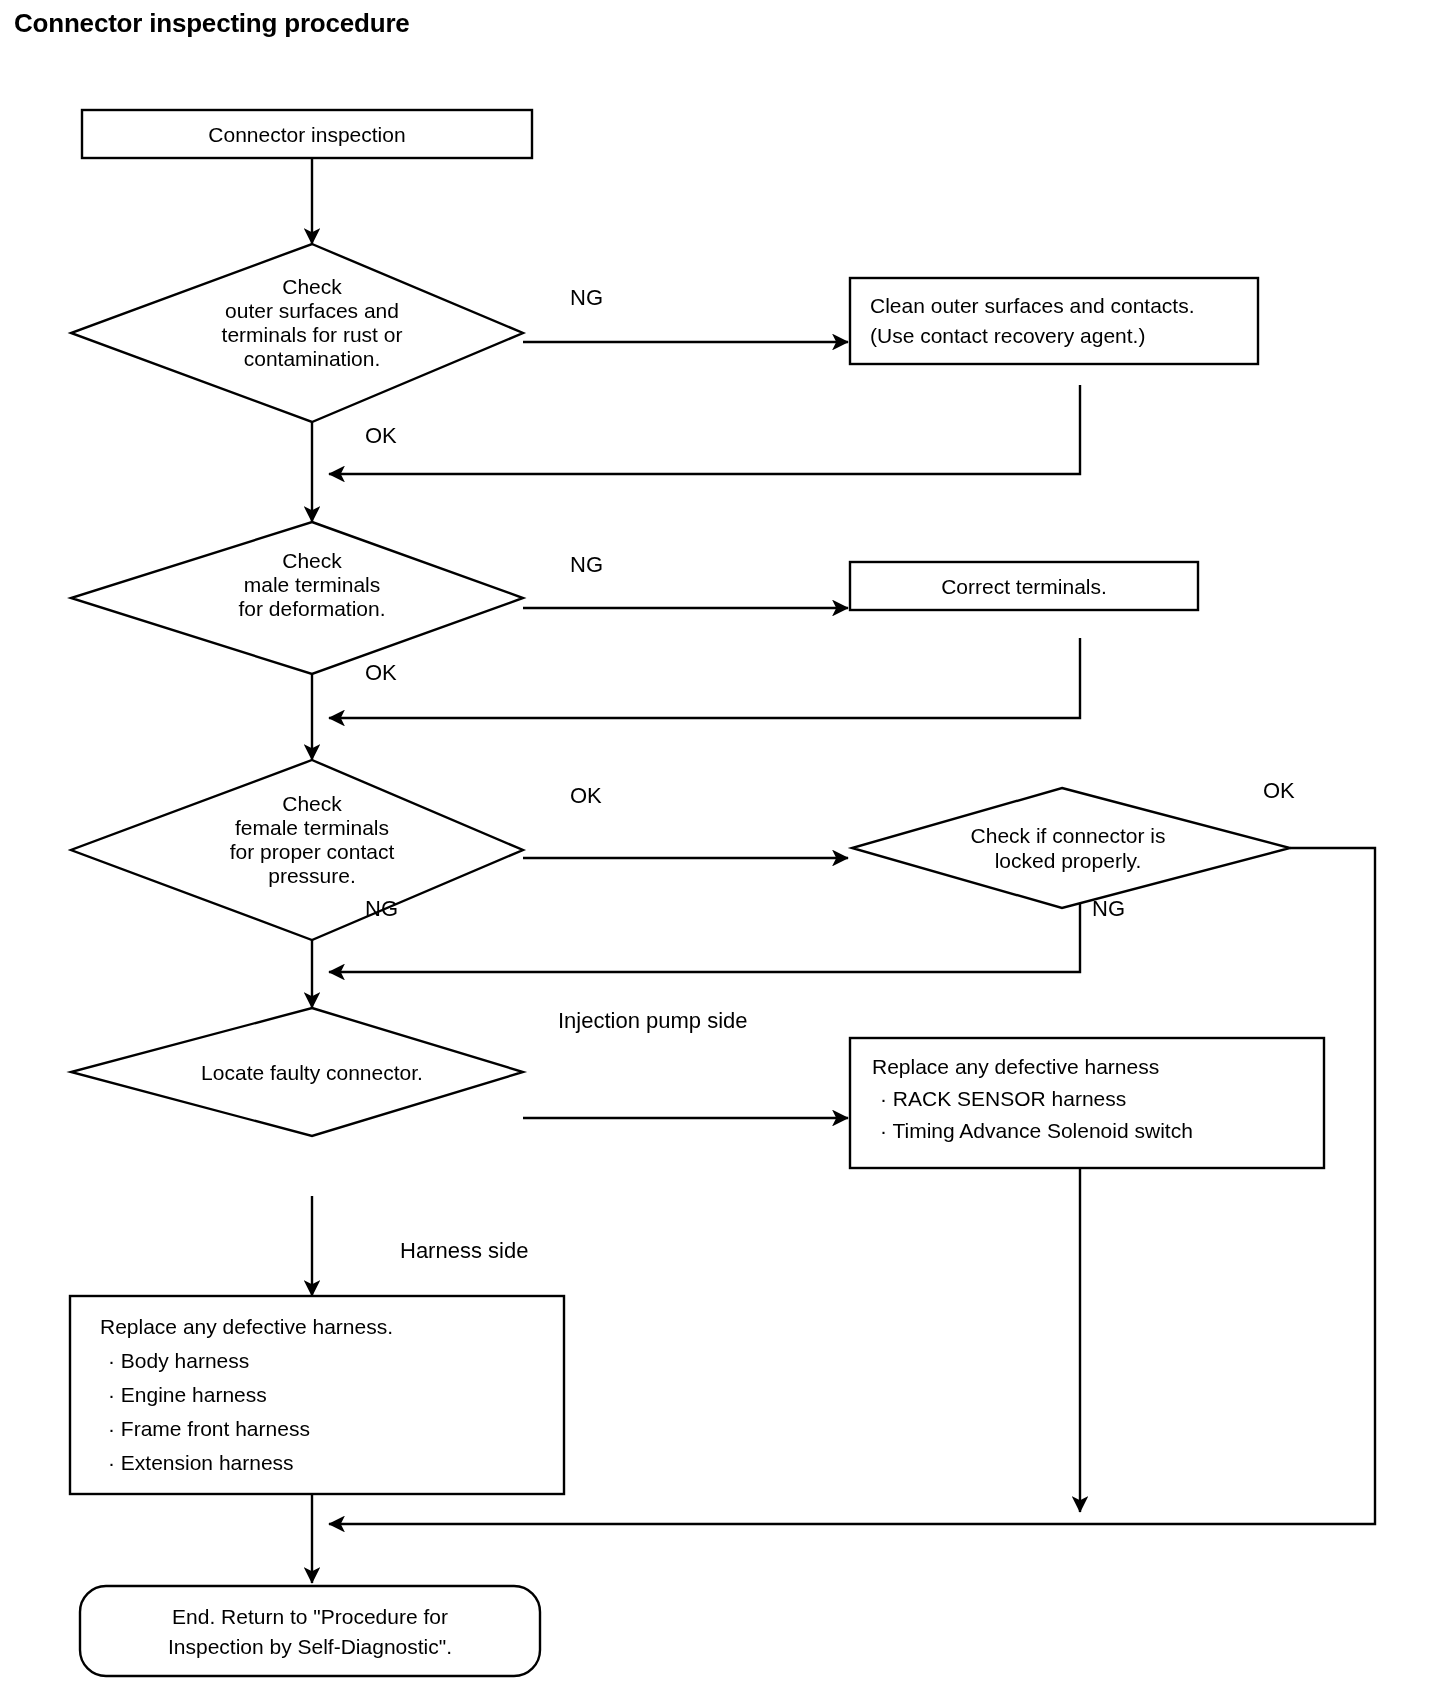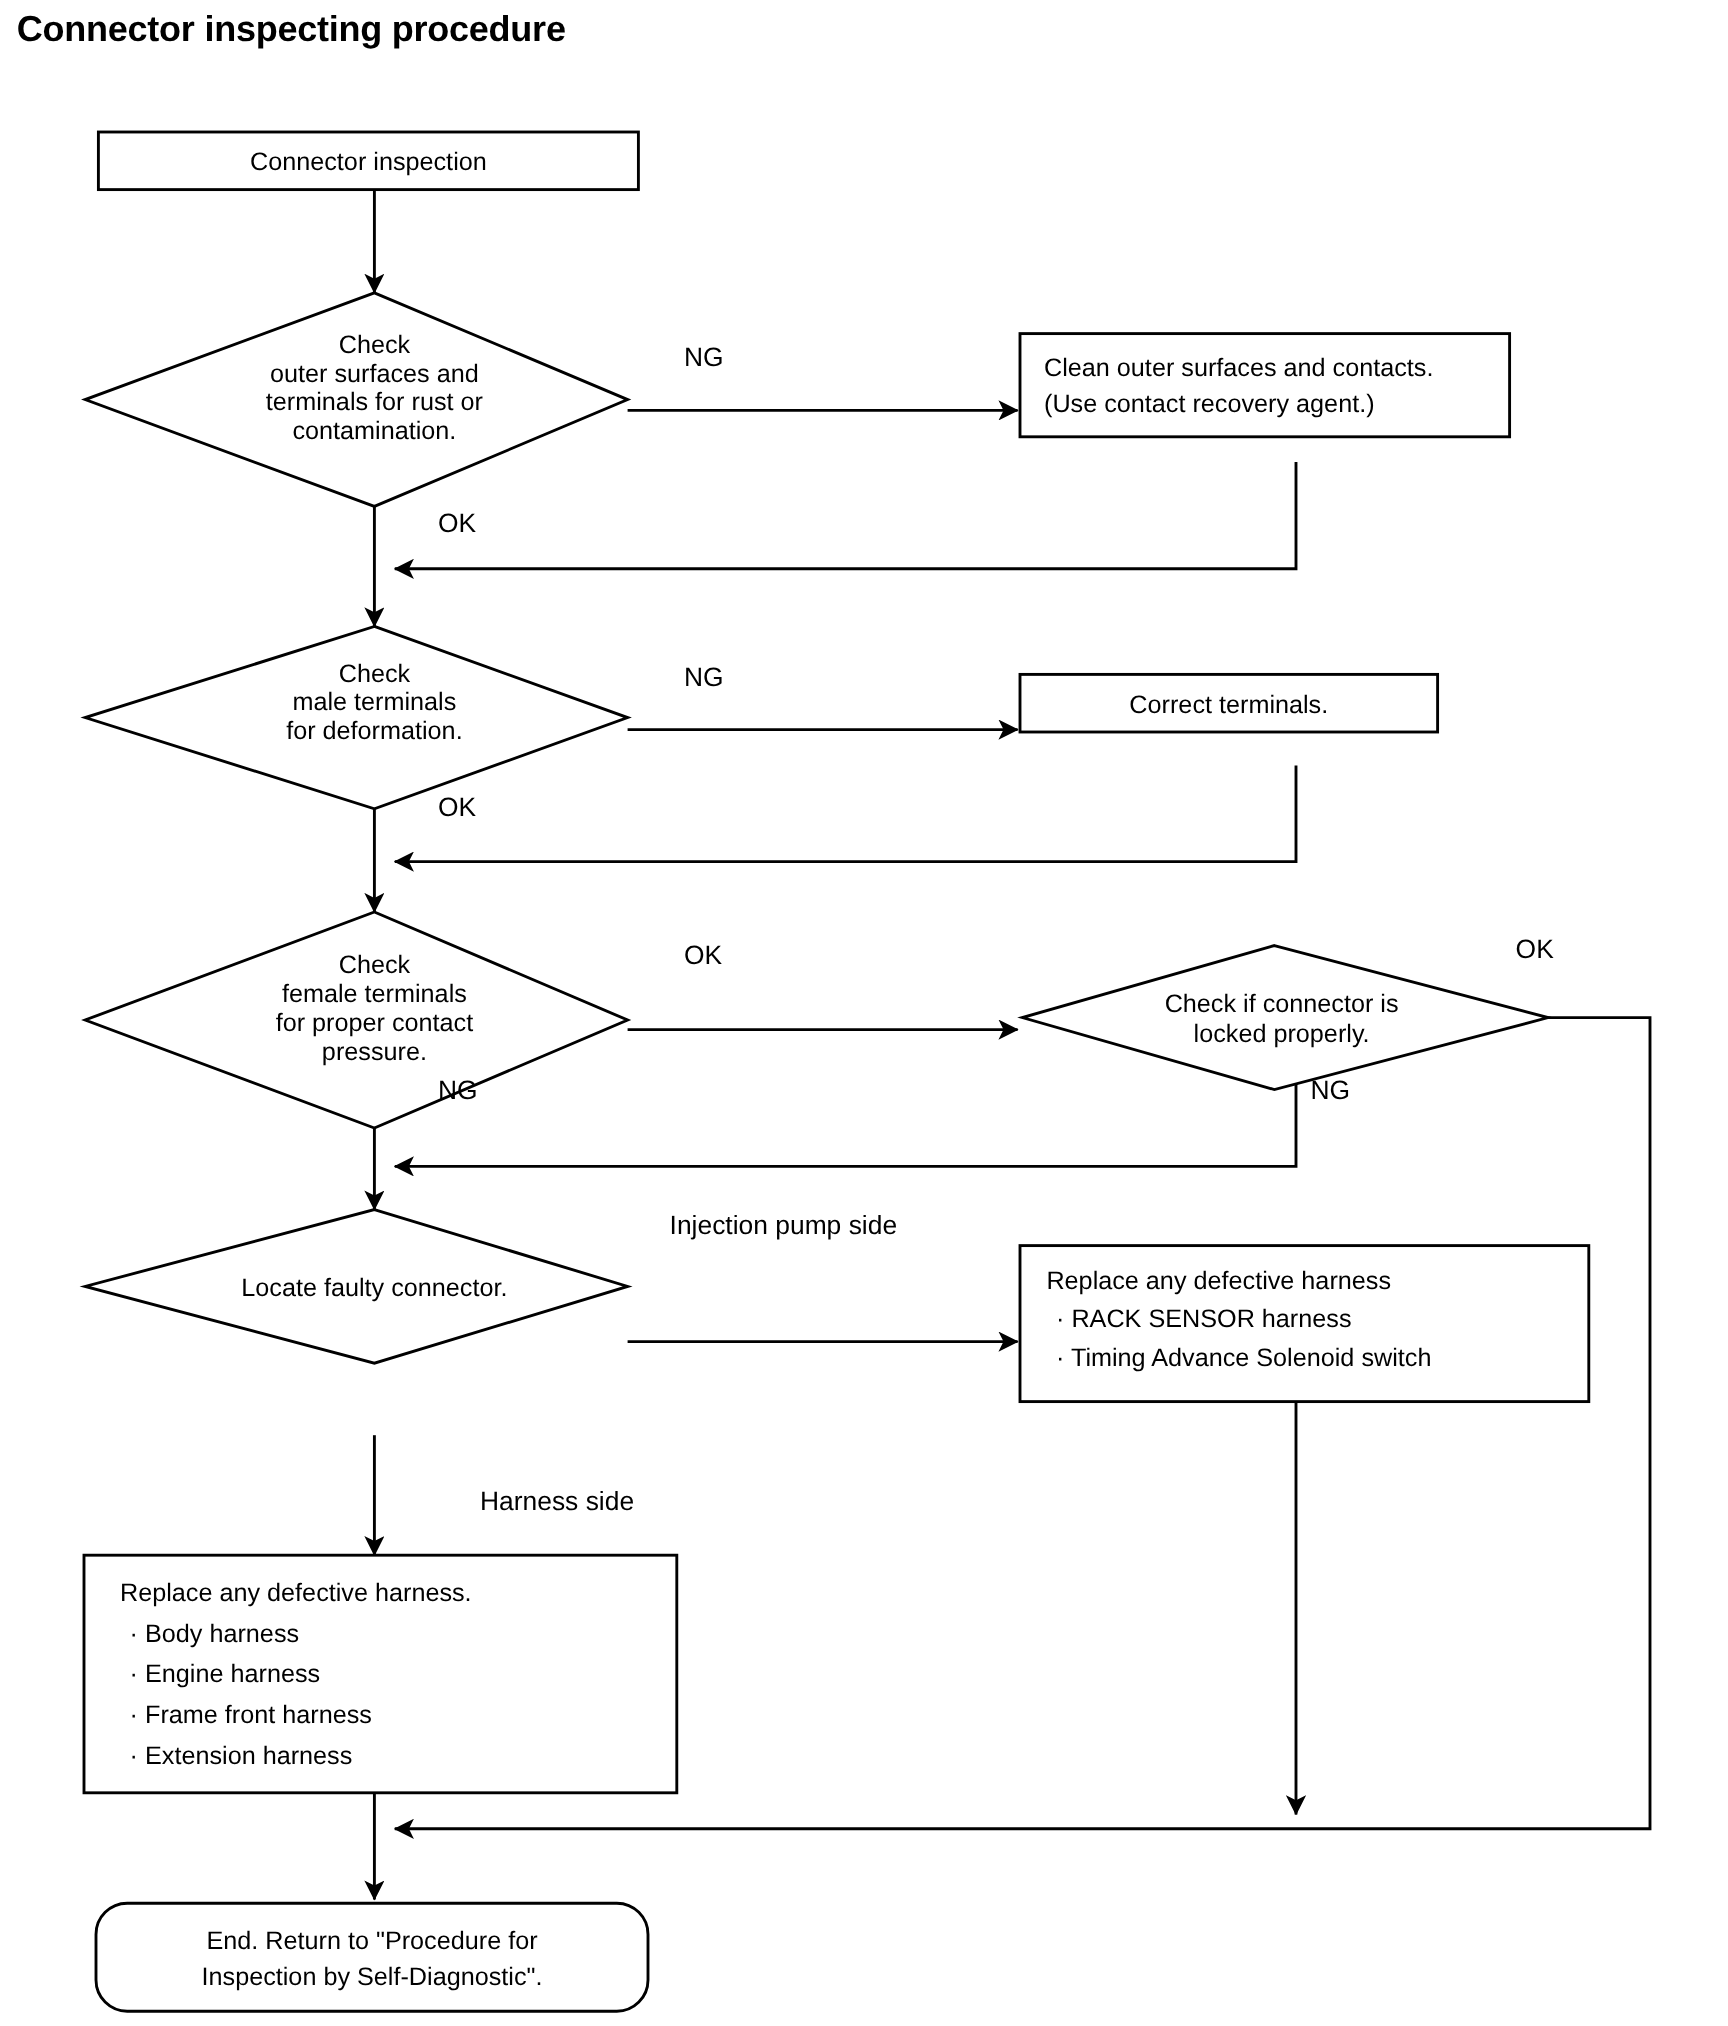--- a/index.html
+++ b/index.html
@@ -12,21 +12,21 @@
     height: 1688px;
     font-family: "Liberation Sans", sans-serif;
     color: #000000;
     overflow: hidden;
     position: relative;
   }
   #page-title {
     position: absolute;
     left: 14px;
     top: 8px;
-    font-size: 30px;
+    font-size: 26px;
     font-weight: bold;
     letter-spacing: -0.2px;
     white-space: pre;
   }
   #flow-svg {
     position: absolute;
     left: 0;
     top: 0;
   }
   .node-text {

